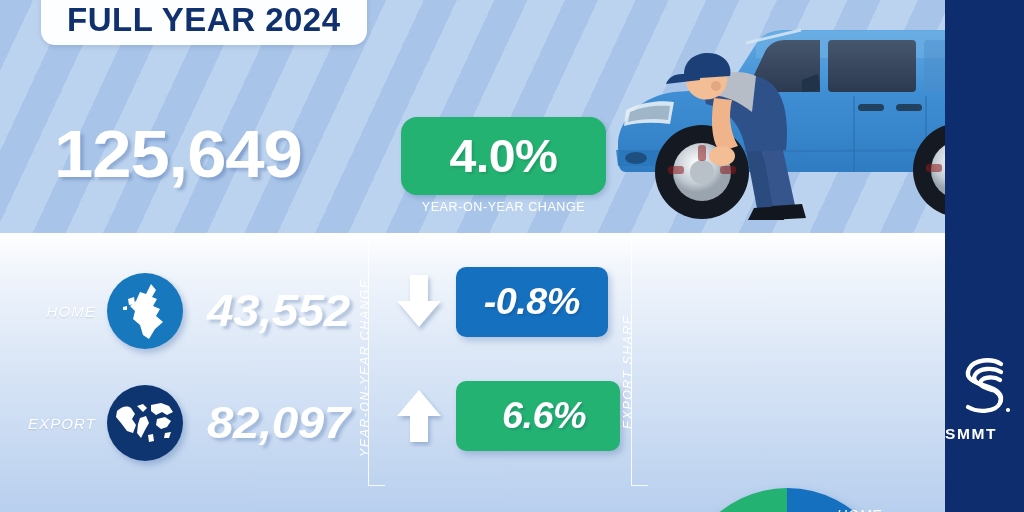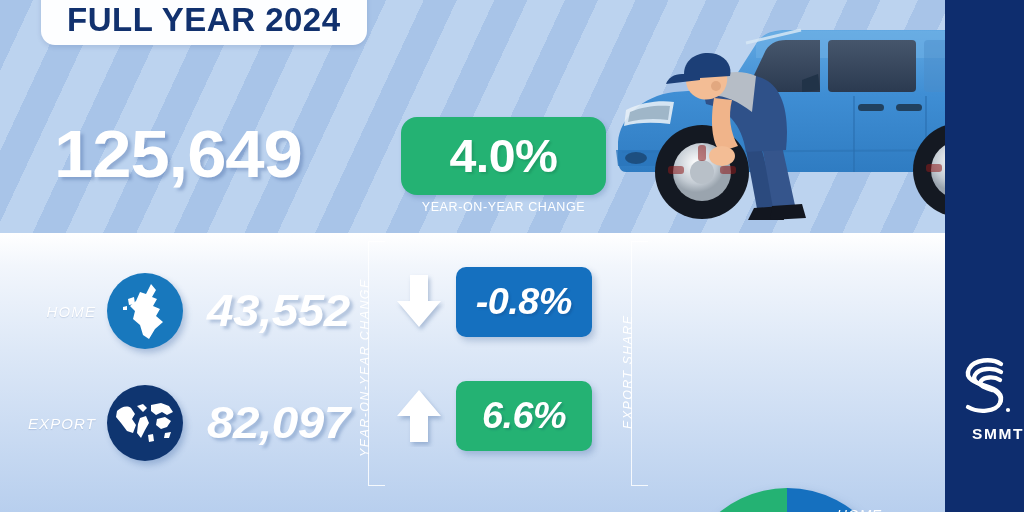--- a/index.html
+++ b/index.html
@@ -123,41 +123,41 @@
   .vlabel{
     position:absolute;
     font-size:12.5px;letter-spacing:1.4px;color:#ffffff;
     writing-mode:vertical-rl;transform:rotate(180deg);
     white-space:nowrap;
   }
 
   
   .arrow{position:absolute;width:52px;height:62px;}
   .change-badge{
-    position:absolute;width:136px;height:70px;border-radius:10px;
+    position:absolute;width:152px;height:70px;border-radius:10px;
     display:flex;align-items:center;justify-content:center;
     box-shadow:3px 4px 6px rgba(40,80,140,.25);
   }
   .change-badge span{
     font-size:36px;font-weight:bold;color:#fff;letter-spacing:-.5px;
     transform:scaleX(1.05);
     text-shadow:2px 2px 2px rgba(20,50,100,.2);
   }
   .badge-blue{background:#1570bf;}
-  .badge-green{background:#24b273;}
+  .badge-green{background:#24b273;padding-left:12px;}
 
   
   .donut-wrap{position:absolute;left:672px;top:247px;width:230px;height:230px;}
   .donut-home-label{
     position:absolute;left:118px;top:27px;width:92px;text-align:right;
     font-size:14px;letter-spacing:.8px;color:#ffffff;line-height:1.25;
   }
 
   
-  .smmt{position:absolute;right:0;top:352px;width:79px;text-align:right;}
+  .smmt{position:absolute;right:0;top:352px;width:79px;text-align:left;}
   .smmt svg{display:block;margin:0 auto;}
   .smmt-word{
     margin-top:7px;font-size:15.5px;font-weight:bold;color:#ffffff;letter-spacing:1.6px;
   }
 </style>
 </head>
 <body>
 
 <div id="infographic">
 

